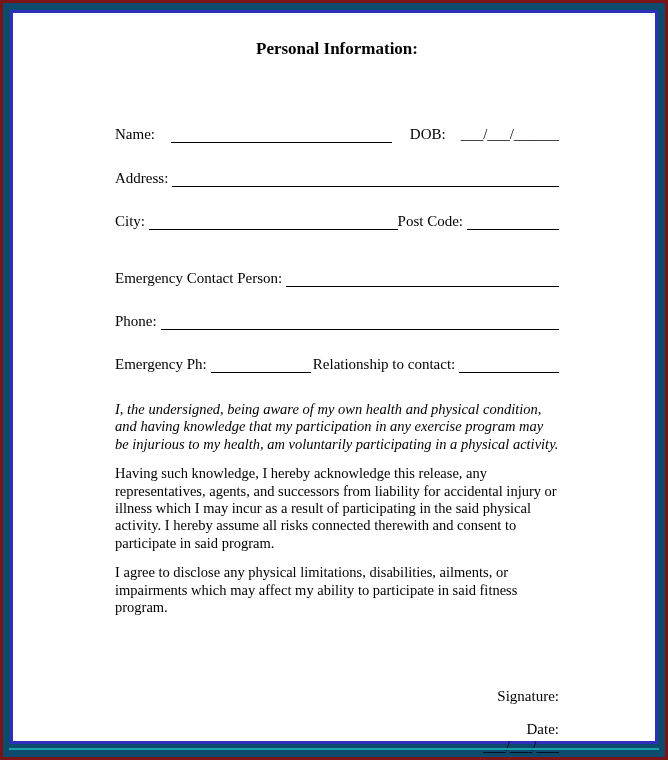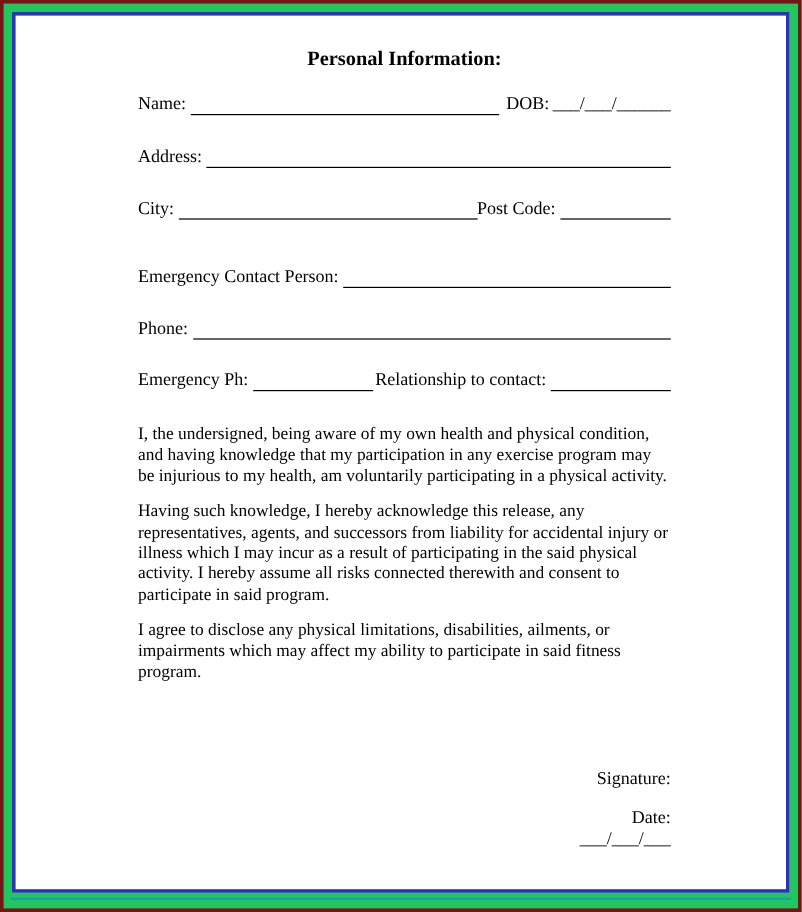--- a/index.html
+++ b/index.html
@@ -8,21 +8,21 @@
     background: #ffffff;
     font-family: "Liberation Serif", serif;
     color: #000000;
     overflow: hidden;
   }
   .frame-outer {
     position: absolute;
     top: 0; left: 0;
     width: 668px; height: 760px;
     border: 3px solid #7b1416;
-    background: #22c55e;
+    background: #0c4a6e;
     padding: 7px 7px 13px 7px;
   }
   .frame-blue {
     position: relative;
     width: 100%; height: 100%;
     border: 3px solid #2f2fbe;
     background: #ffffff;
   }
   .teal-line {
     position: absolute;
@@ -52,38 +52,38 @@
   .line {
     display: inline-block;
     height: 1.05em;
     border-bottom: 1px solid #000000;
     margin-left: 4px;
   }
   .line.grow { flex: 1 1 auto; }
   .blanks { letter-spacing: 0px; margin-left: 3px; }
   .gap-label { margin-left: 6px; }
 
-  .row-name      { margin-top: 20px; }
+  .row-name      { margin-top: 67px; gap: 12px; }
   .row-address   { margin-top: 27px; text-align: center; }
   .row-city      { margin-top: 26px; }
   .row-phone     { margin-top: 26px; }
   .row-emcontact { margin-top: 40px; }
   .row-emph      { margin-top: 26px; }
   .row-signature { margin-top: 72px; flex-direction: column; }
 
   .line-postcode { flex: 0 0 92px; }
   .line-emph     { flex: 0 0 100px; margin-right: 2px; }
 
   .waiver-body { margin-top: 28px; }
   .waiver-body p {
     font-size: 14.5px;
     line-height: 1.2;
     margin-top: 12px;
   }
-  .waiver-body p:first-child { margin-top: 0; }
+  .waiver-body p:first-child { margin-top: 0; font-style: italic; }
 </style>
 </head>
 <body>
 
 <div class="frame-outer">
   <div class="frame-blue">
     <div class="content">
 
       <h1 class="doc-title title-personal">Personal Information:</h1>
 

